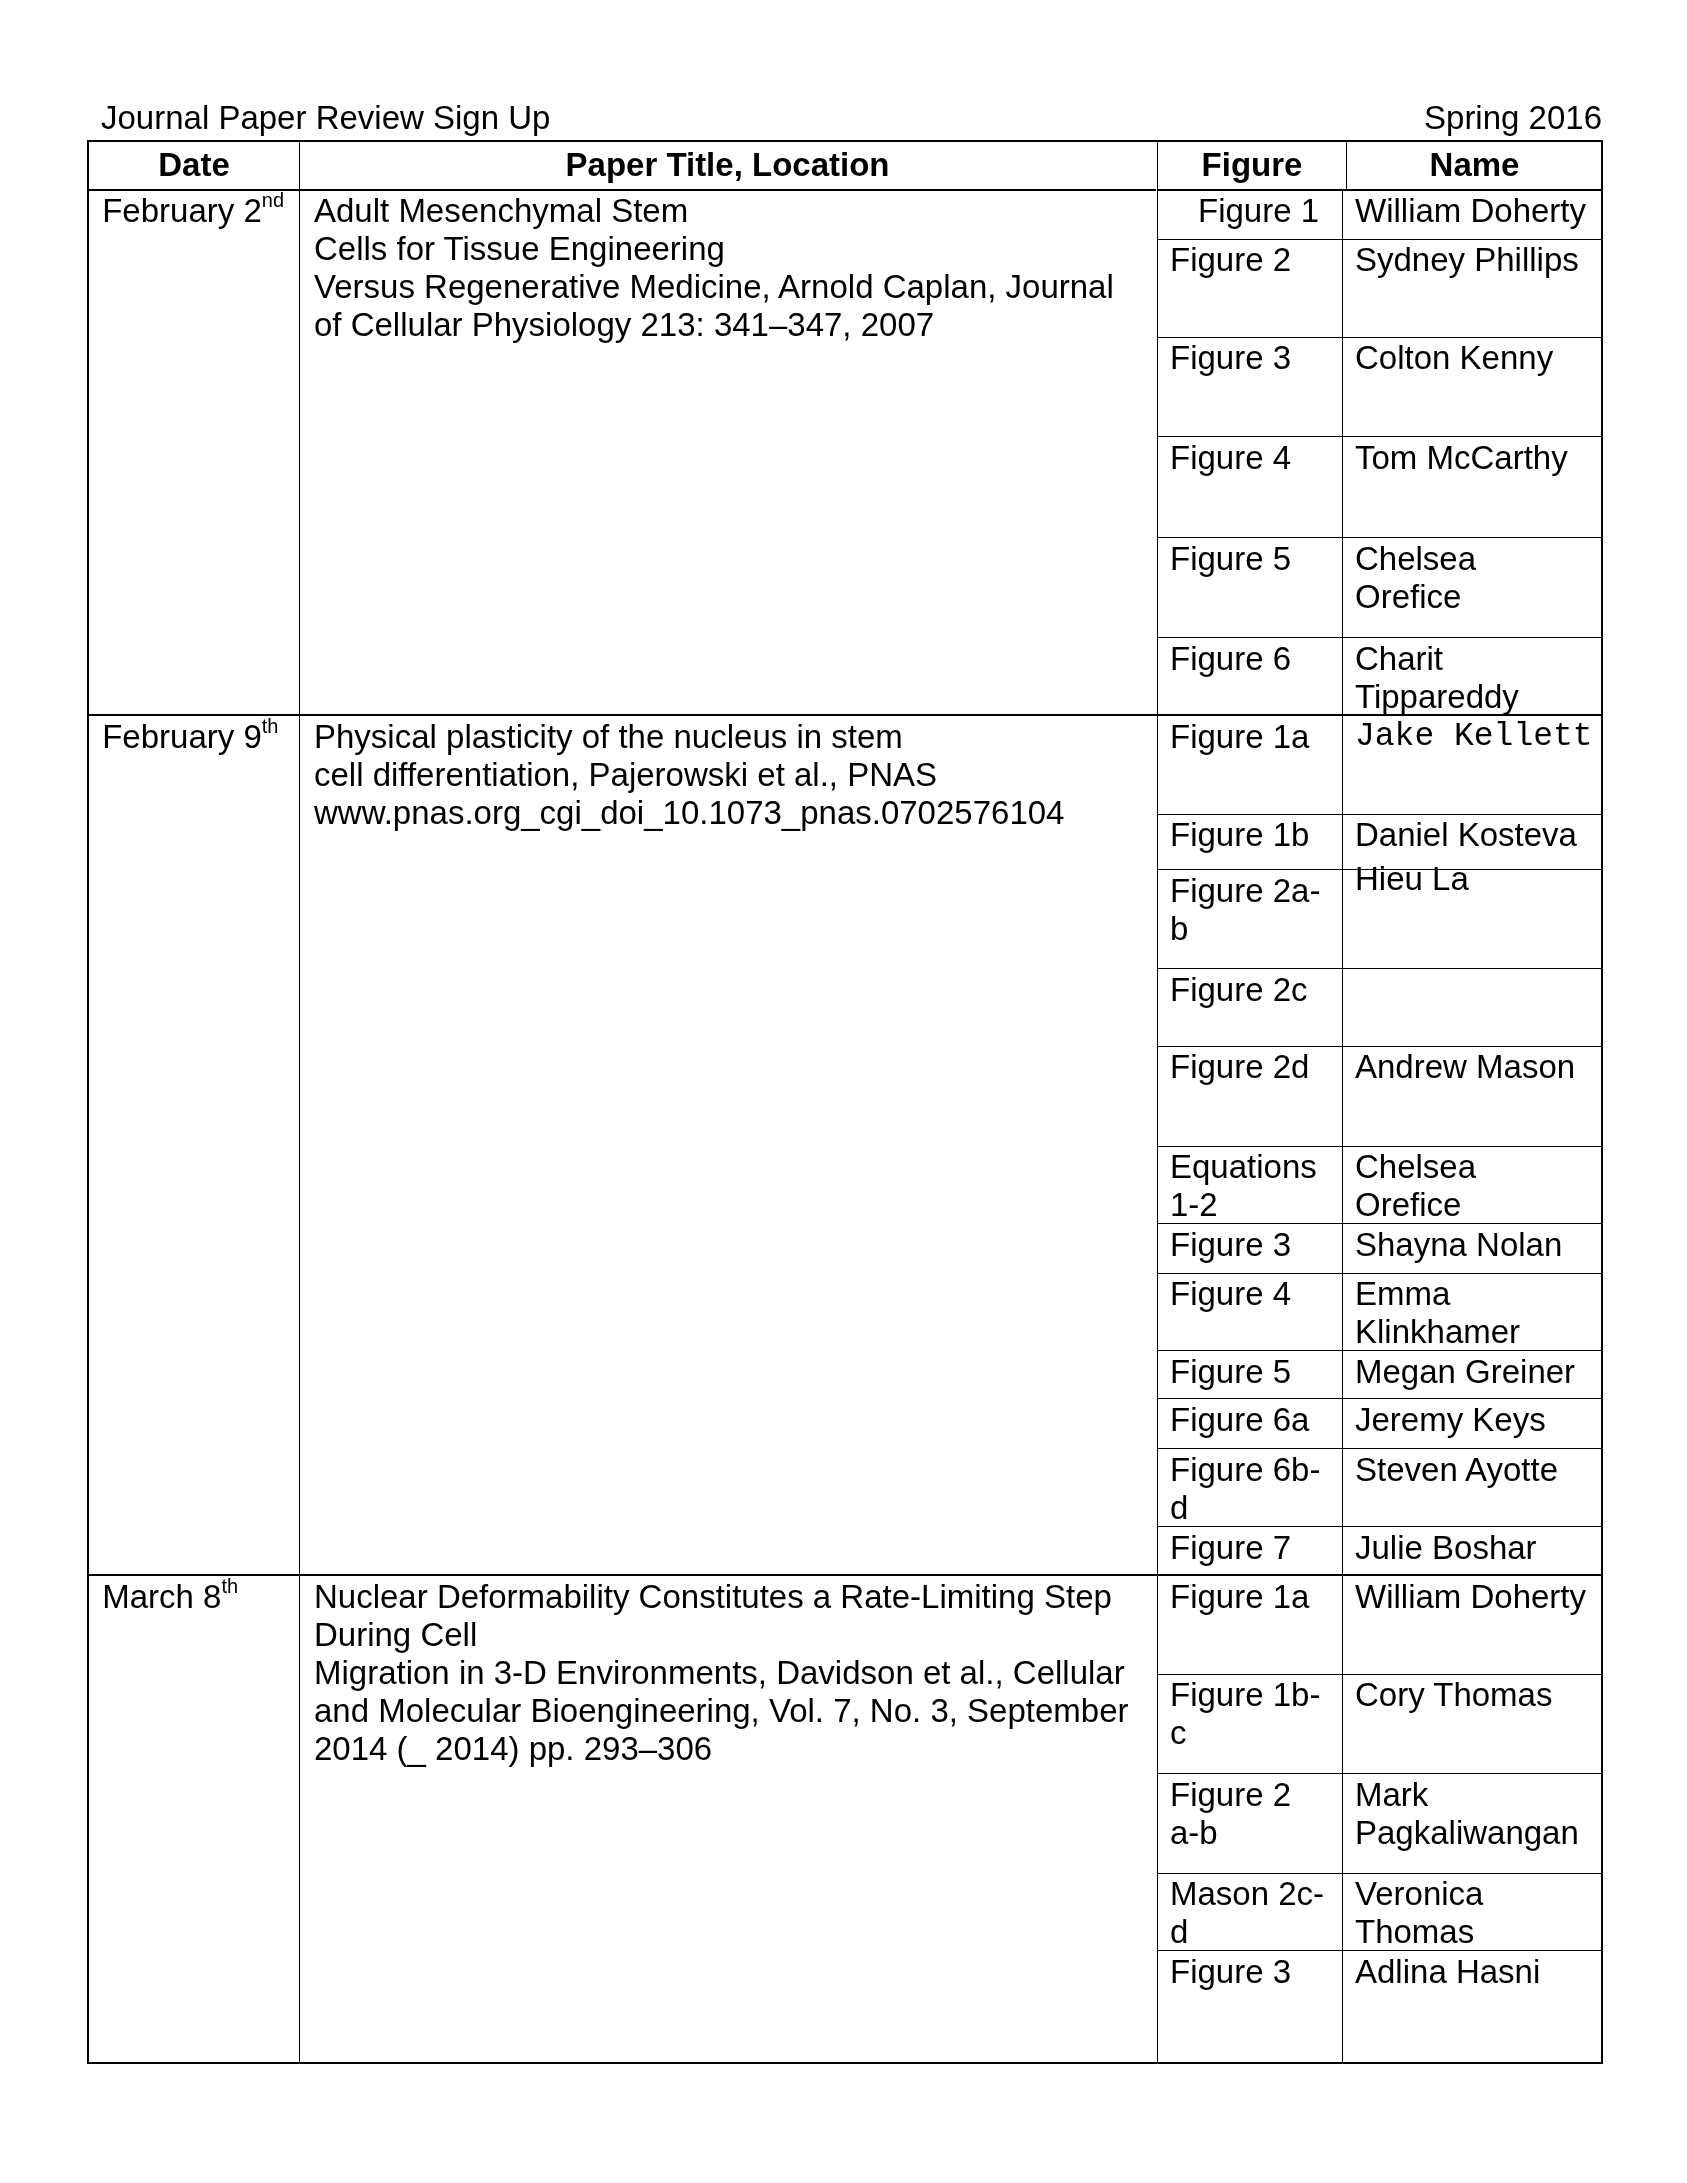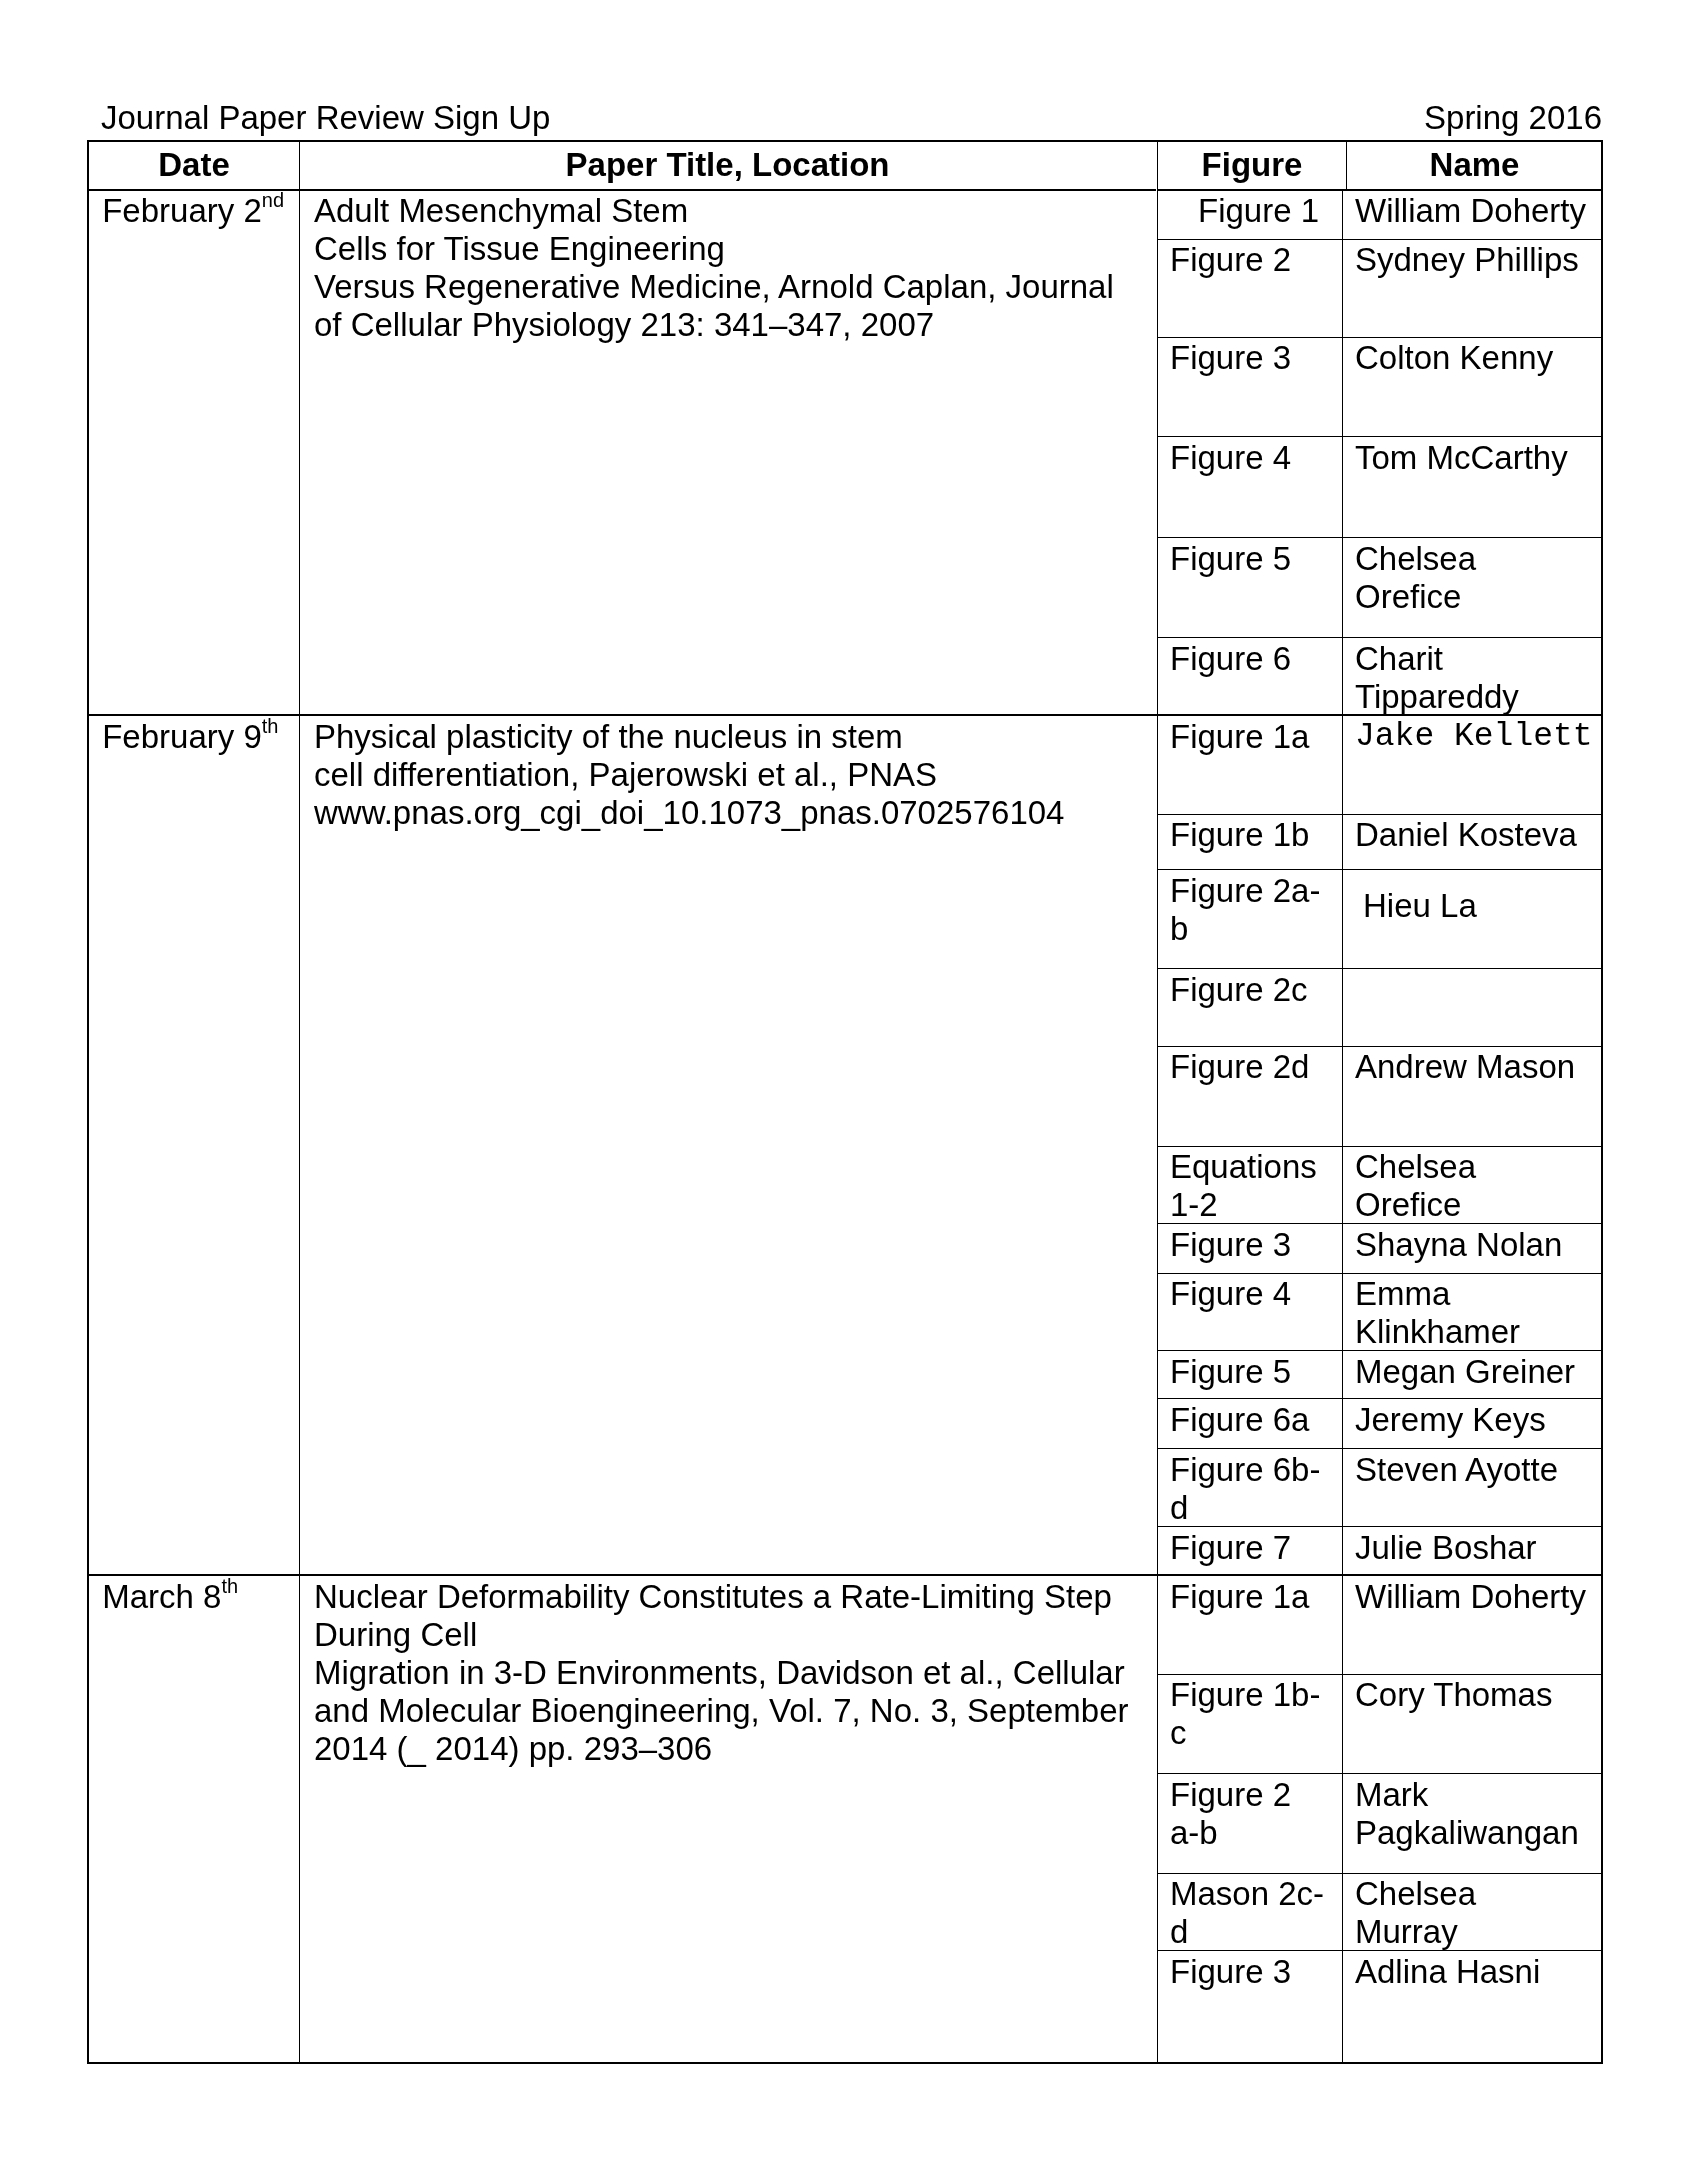--- a/index.html
+++ b/index.html
@@ -94,21 +94,21 @@
   <div class="cell paper-cell" style="top:576px;">
     <div>Physical plasticity of the nucleus in stem</div>
     <div>cell differentiation, Pajerowski et al., PNAS</div>
     <div>www.pnas.org_cgi_doi_10.1073_pnas.0702576104</div>
   </div>
   <div class="cell fig-cell" style="top:576px;left:1081px;">Figure 1a</div>
   <div class="cell name-cell" style="top:576px;left:1266px;font-family:Liberation Mono, monospace;">Jake Kellett</div>
   <div class="cell fig-cell" style="top:674px;left:1081px;">Figure 1b</div>
   <div class="cell name-cell" style="top:674px;left:1266px;">Daniel Kosteva</div>
   <div class="cell fig-cell" style="top:730px;left:1081px;width:165px;">Figure 2a-b</div>
-  <div class="cell name-cell" style="top:745px;left:1266px;margin-left:8px;">Hieu La</div>
+  <div class="cell name-cell" style="top:718px;left:1266px;">Hieu La</div>
   <div class="cell fig-cell" style="top:829px;left:1081px;">Figure 2c</div>
   <div class="cell fig-cell" style="top:906px;left:1081px;">Figure 2d</div>
   <div class="cell name-cell" style="top:906px;left:1266px;">Andrew Mason</div>
   <div class="cell fig-cell" style="top:1006px;left:1081px;width:165px;">Equations 1-2</div>
   <div class="cell name-cell" style="top:1006px;left:1266px;width:185px;">Chelsea Orefice</div>
   <div class="cell fig-cell" style="top:1084px;left:1081px;">Figure 3</div>
   <div class="cell name-cell" style="top:1084px;left:1266px;">Shayna Nolan</div>
   <div class="cell fig-cell" style="top:1133px;left:1081px;">Figure 4</div>
   <div class="cell name-cell" style="top:1133px;left:1266px;width:179px;">Emma Klinkhamer</div>
   <div class="cell fig-cell" style="top:1211px;left:1081px;">Figure 5</div>
@@ -130,17 +130,17 @@
     <div>and Molecular Bioengineering, Vol. 7, No. 3, September</div>
     <div>2014 (_ 2014) pp. 293–306</div>
   </div>
   <div class="cell fig-cell" style="top:1436px;left:1081px;">Figure 1a</div>
   <div class="cell name-cell" style="top:1436px;left:1266px;">William Doherty</div>
   <div class="cell fig-cell" style="top:1534px;left:1081px;width:165px;">Figure 1b-c</div>
   <div class="cell name-cell" style="top:1534px;left:1266px;">Cory Thomas</div>
   <div class="cell fig-cell" style="top:1634px;left:1081px;width:152px;">Figure 2 a-b</div>
   <div class="cell name-cell" style="top:1634px;left:1266px;width:198px;">Mark Pagkaliwangan</div>
   <div class="cell fig-cell" style="top:1733px;left:1081px;width:165px;">Mason 2c-d</div>
-  <div class="cell name-cell" style="top:1733px;left:1266px;width:185px;">Chelsea Murray</div>
+  <div class="cell name-cell" style="top:1733px;left:1266px;width:185px;">Veronica Thomas</div>
   <div class="cell fig-cell" style="top:1811px;left:1081px;">Figure 3</div>
   <div class="cell name-cell" style="top:1811px;left:1266px;">Adlina Hasni</div>
 </div>
 
 
 </body></html>

